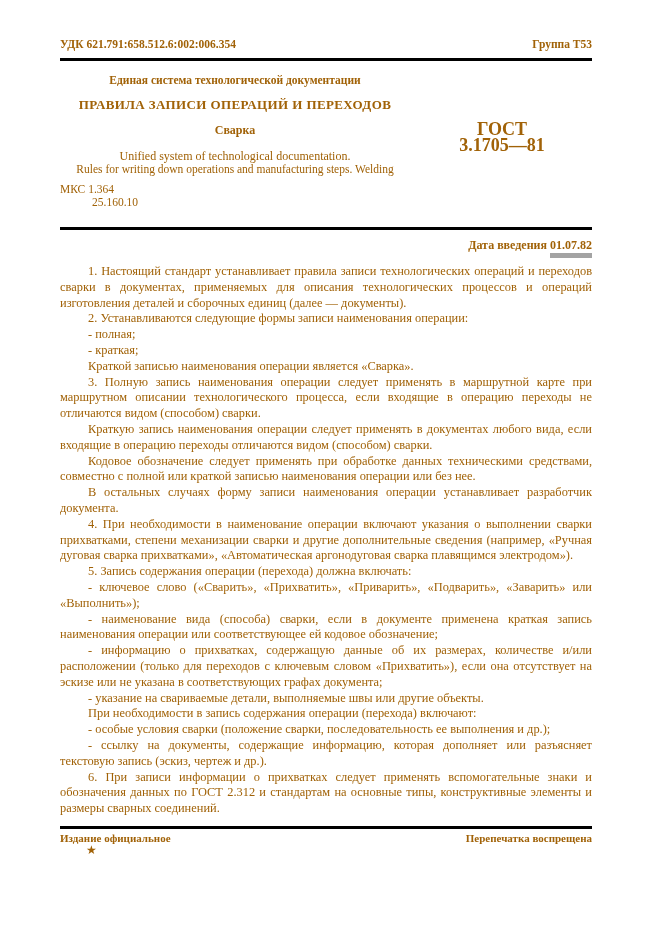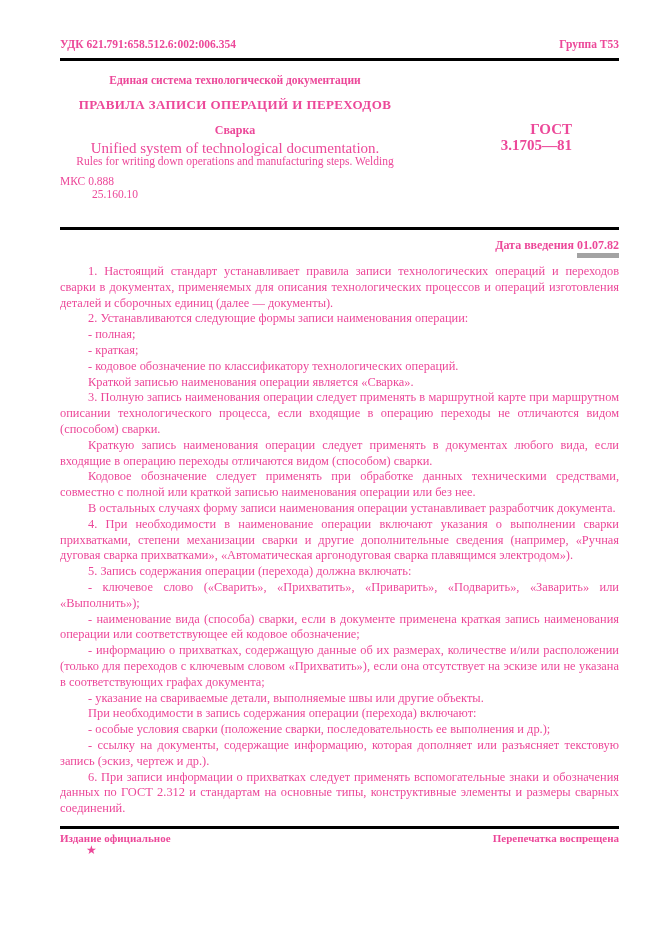--- a/index.html
+++ b/index.html
@@ -1,47 +1,47 @@
 <!DOCTYPE html>
 <html><head>
 <meta charset="utf-8">
 <style>
   html, body { margin: 0; padding: 0; background: #ffffff; }
   .page {
     position: relative;
     width: 661px;
     height: 936px;
     background: #ffffff;
-    color: #ec4899;
+    color: #a16207;
     font-family: "Liberation Serif", "DejaVu Serif", serif;
     box-sizing: border-box;
-    padding: 38px 42px 0 60px;
+    padding: 38px 69px 0 60px;
     overflow: hidden;
   }
   .row-split { display: flex; justify-content: space-between; align-items: baseline; }
   .udk-row { font-weight: bold; font-size: 11.5px; }
   .standard-name {
     display: flex; justify-content: space-between;
     font-weight: bold; font-size: 12.5px;
     letter-spacing: 9px;
     margin-top: 21px;
     white-space: nowrap;
   }
   .rule-thick { border: 0; border-top: 3px solid #000; margin: 0; }
   .rule1 { margin-top: 8px; }
   .header-block { position: relative; padding-top: 13px; min-height: 150px; }
   .header-left { width: 350px; text-align: center; }
   .esys { font-weight: bold; font-size: 11.5px; }
   .main-title { font-weight: bold; font-size: 13px; margin-top: 11px; letter-spacing: 0.4px; }
   .subtitle { font-weight: bold; font-size: 12px; margin-top: 10px; text-align: center; }
-  .en-title { font-size: 15px; margin-top: 4px; line-height: 13px; }
+  .en-title { font-size: 12px; margin-top: 12px; line-height: 13px; }
   .en-title2 { font-size: 11.5px; line-height: 13px; }
   .designation {
     position: absolute; top: 60px; left: 372px; width: 140px;
-    text-align: right; font-weight: bold; font-size: 15px; line-height: 16px;
+    text-align: center; font-weight: bold; font-size: 18px; line-height: 16px;
   }
   .mks { font-size: 11.5px; line-height: 13px; margin-top: 7px; text-align: left; }
   .mks2 { padding-left: 32px; }
   .rule2 { margin-top: 3px; }
   .date-row { text-align: right; font-weight: bold; font-size: 12px; margin-top: 8px; }
   .date-value { text-decoration: none; border-bottom: 5px solid #a3a3a3; padding-bottom: 1px; }
   .body-text { margin-top: 11px; font-size: 12.4px; line-height: 15.8px; }
   .body-text p.para {
     margin: 0; text-indent: 28px; text-align: justify;
   }
@@ -63,21 +63,21 @@
   <hr class="rule-thick rule1">
 
   <div class="header-block">
     <div class="header-left">
       <div class="esys">Единая система технологической документации</div>
       <div class="main-title">ПРАВИЛА ЗАПИСИ ОПЕРАЦИЙ И ПЕРЕХОДОВ</div>
       <div class="subtitle">Сварка</div>
       <div class="en-title">Unified system of technological documentation.</div>
       <div class="en-title2">Rules for writing down operations and manufacturing steps. Welding</div>
       <div class="mks">
-        <div>МКС 0.888</div>
+        <div>МКС 1.364</div>
         <div class="mks2">25.160.10</div>
       </div>
     </div>
     <div class="designation">
       <div>ГОСТ</div>
       <div>3.1705—81</div>
     </div>
   </div>
 
   <hr class="rule-thick rule2">
@@ -86,21 +86,20 @@
     <span>Дата введения</span>
     <span> </span>
     <span class="date-value">01.07.82</span>
   </div>
 
   <div class="body-text">
       <p class="para">1. Настоящий стандарт устанавливает правила записи технологических операций и переходов сварки в документах, применяемых для описания технологических процессов и операций изготовления деталей и сборочных единиц (далее — документы).</p>
       <p class="para">2. Устанавливаются следующие формы записи наименования операции:</p>
       <p class="para">- полная;</p>
       <p class="para">- краткая;</p>
-      <p class="para">- кодовое обозначение по классификатору технологических операций.</p>
       <p class="para">Краткой записью наименования операции является «Сварка».</p>
       <p class="para">3. Полную запись наименования операции следует применять в маршрутной карте при маршрутном описании технологического процесса, если входящие в операцию переходы не отличаются видом (способом) сварки.</p>
       <p class="para">Краткую запись наименования операции следует применять в документах любого вида, если входящие в операцию переходы отличаются видом (способом) сварки.</p>
       <p class="para">Кодовое обозначение следует применять при обработке данных техническими средствами, совместно с полной или краткой записью наименования операции или без нее.</p>
       <p class="para">В остальных случаях форму записи наименования операции устанавливает разработчик документа.</p>
       <p class="para">4. При необходимости в наименование операции включают указания о выполнении сварки прихватками, степени механизации сварки и другие дополнительные сведения (например, «Ручная дуговая сварка прихватками», «Автоматическая аргонодуговая сварка плавящимся электродом»).</p>
       <p class="para">5. Запись содержания операции (перехода) должна включать:</p>
       <p class="para">- ключевое слово («Сварить», «Прихватить», «Приварить», «Подварить», «Заварить» или «Выполнить»);</p>
       <p class="para">- наименование вида (способа) сварки, если в документе применена краткая запись наименования операции или соответствующее ей кодовое обозначение;</p>
       <p class="para">- информацию о прихватках, содержащую данные об их размерах, количестве и/или расположении (только для переходов с ключевым словом «Прихватить»), если она отсутствует на эскизе или не указана в соответствующих графах документа;</p>

